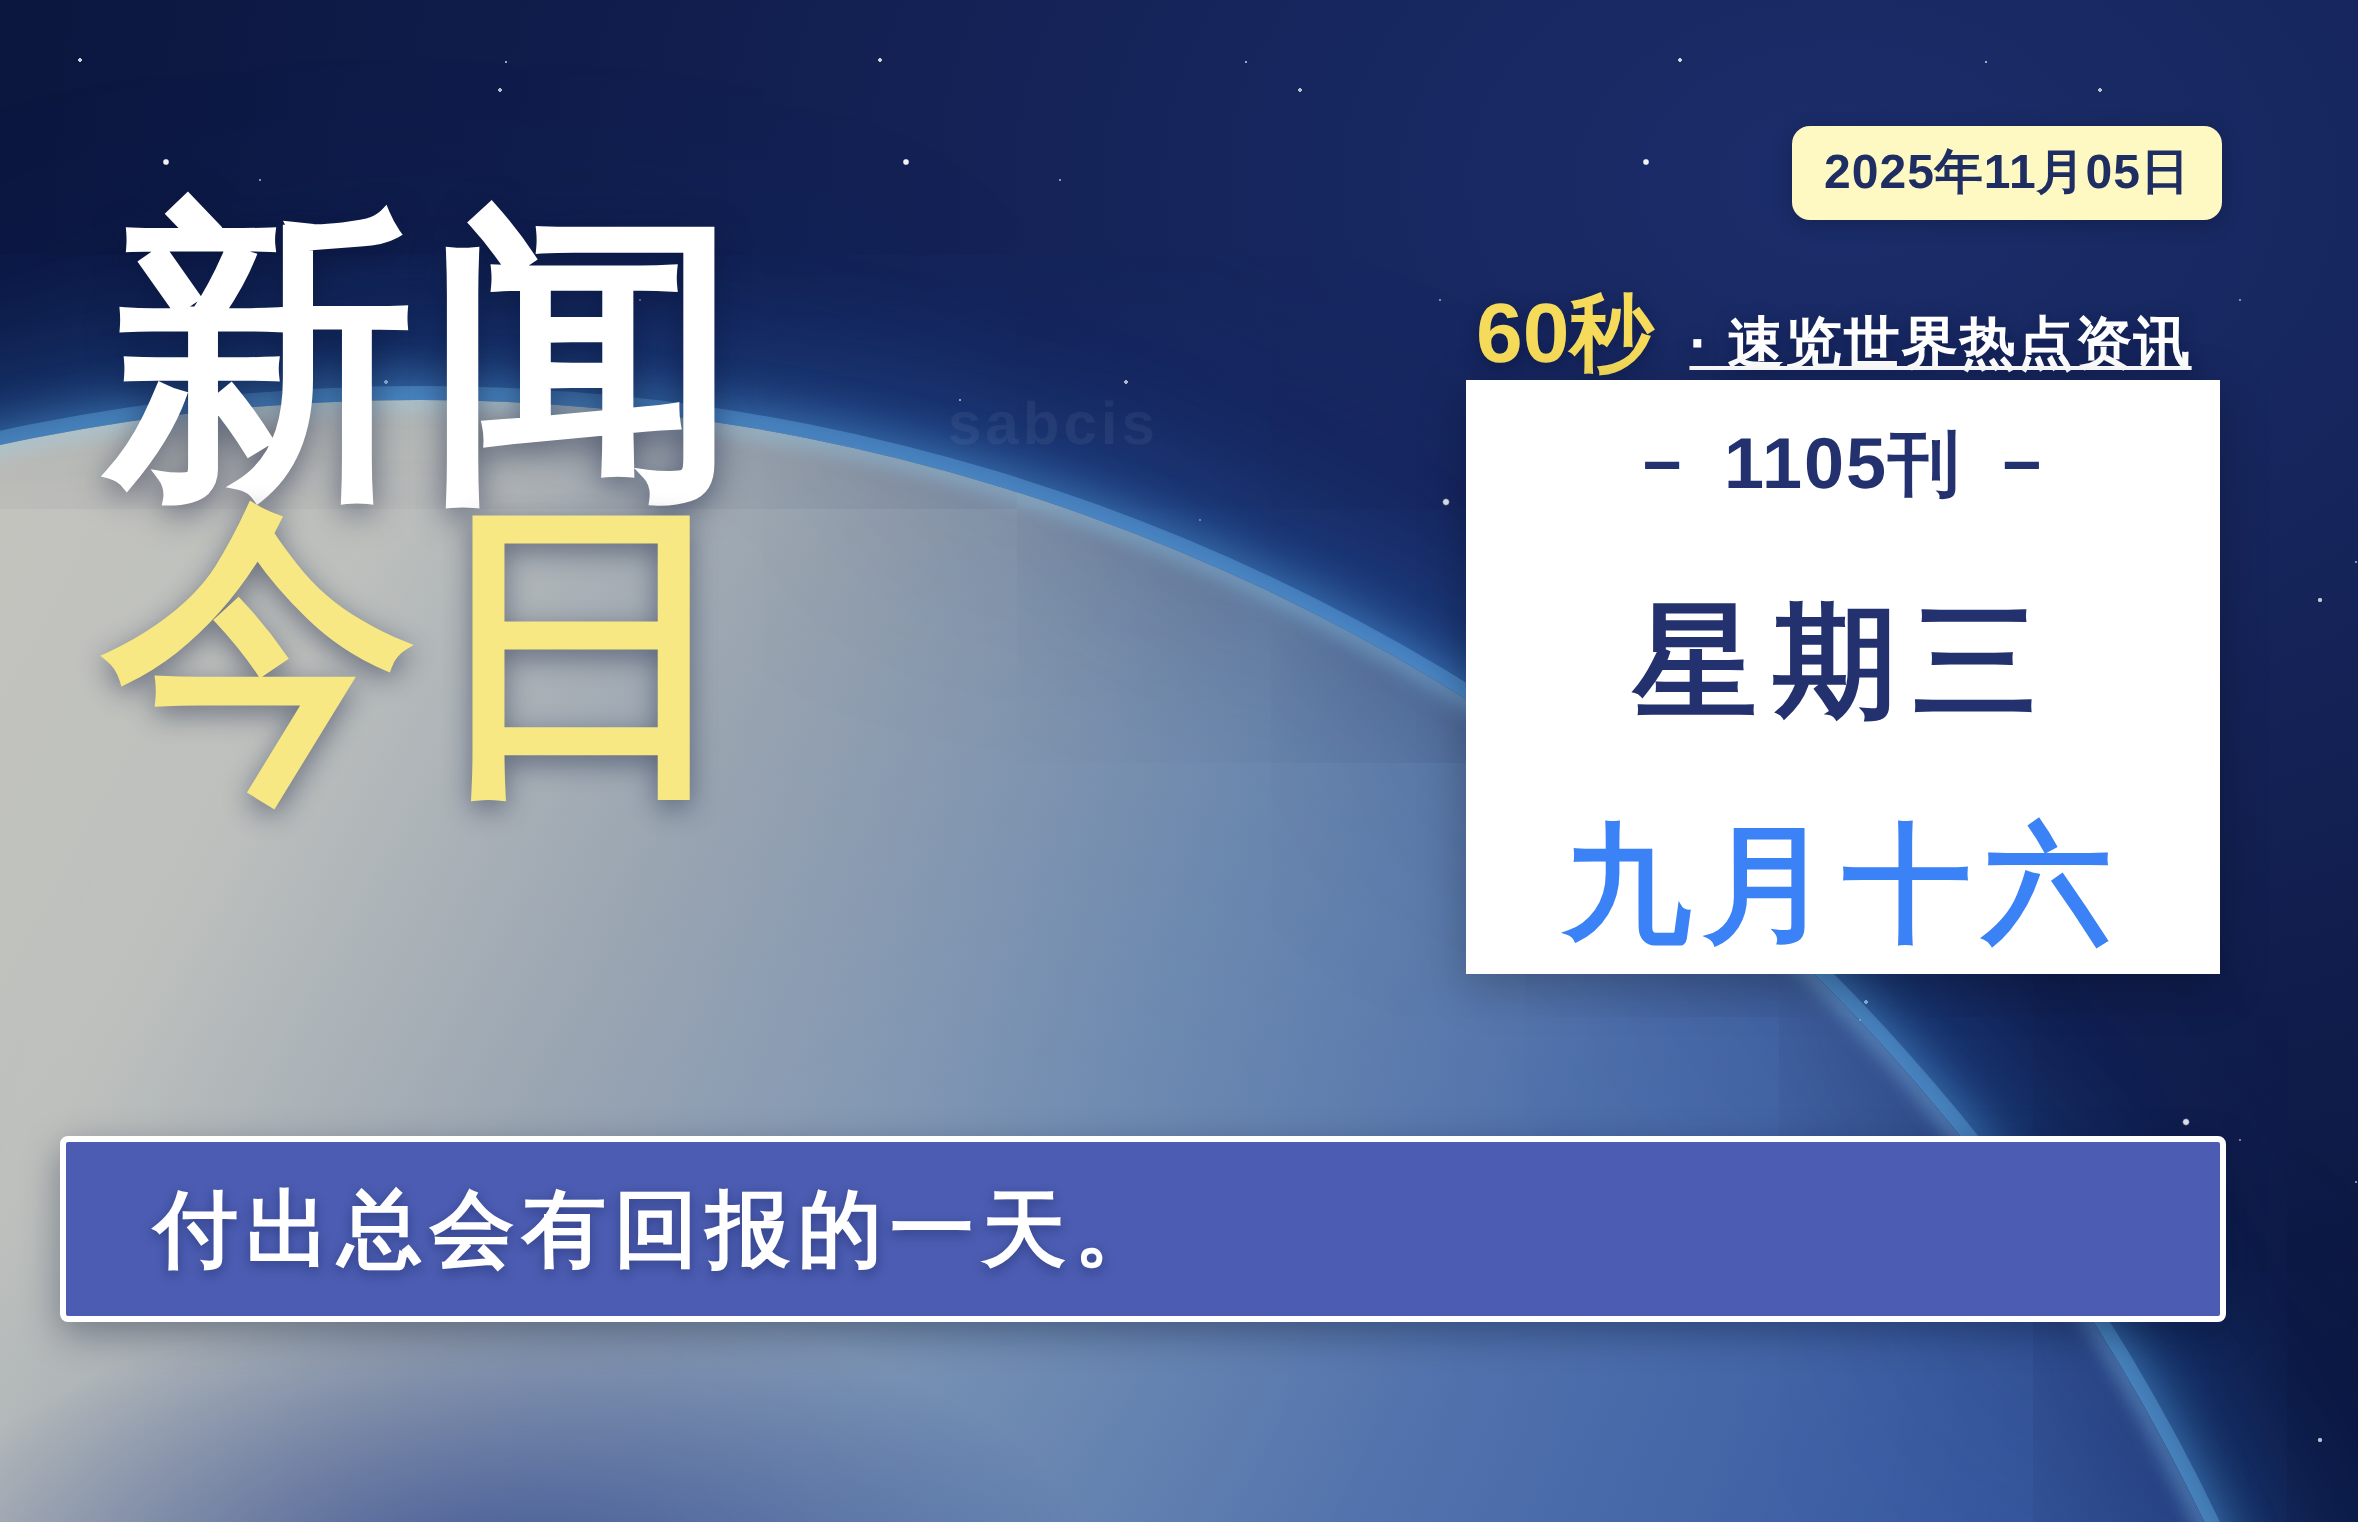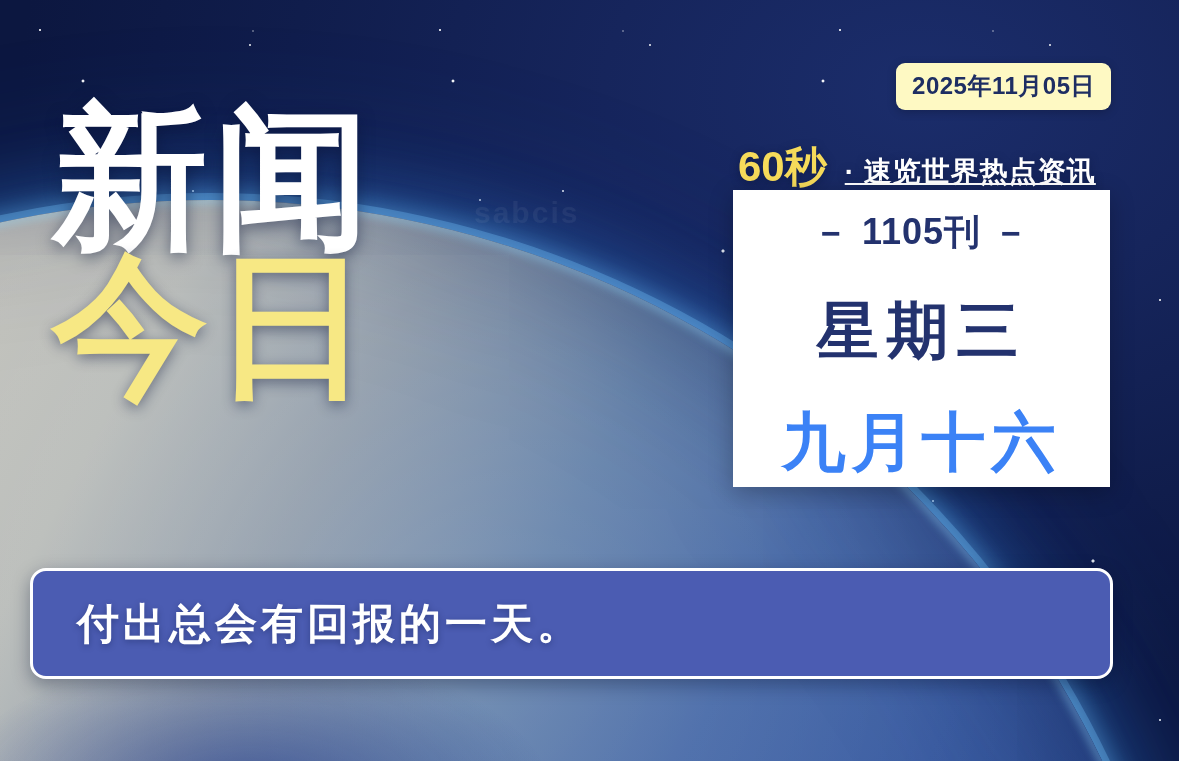--- a/index.html
+++ b/index.html
@@ -202,24 +202,24 @@
   }
   .lunar {
     font-weight:900; font-size:64px; letter-spacing:6px;
     margin-top:26px; color:#3b82f6;
   }
 
   
   .quote-bar {
     position:absolute;
     left:30px; top:568px;
-    width:1083px; height:111px;
+    width:1083px; height:93px;
     background:#4B5CB2;
     border:3px solid #FFFFFF;
-    border-radius:16px;
+    border-radius:4px;
     display:flex; align-items:center;
     padding-left:44px;
     box-shadow:0 6px 18px rgba(6,14,44,.35);
   }
   .quote-text {
     color:#FFFFFF;
     font-weight:800;
     font-size:42px;
     letter-spacing:4px;
     text-shadow:0 2px 6px rgba(10,20,60,.35);

